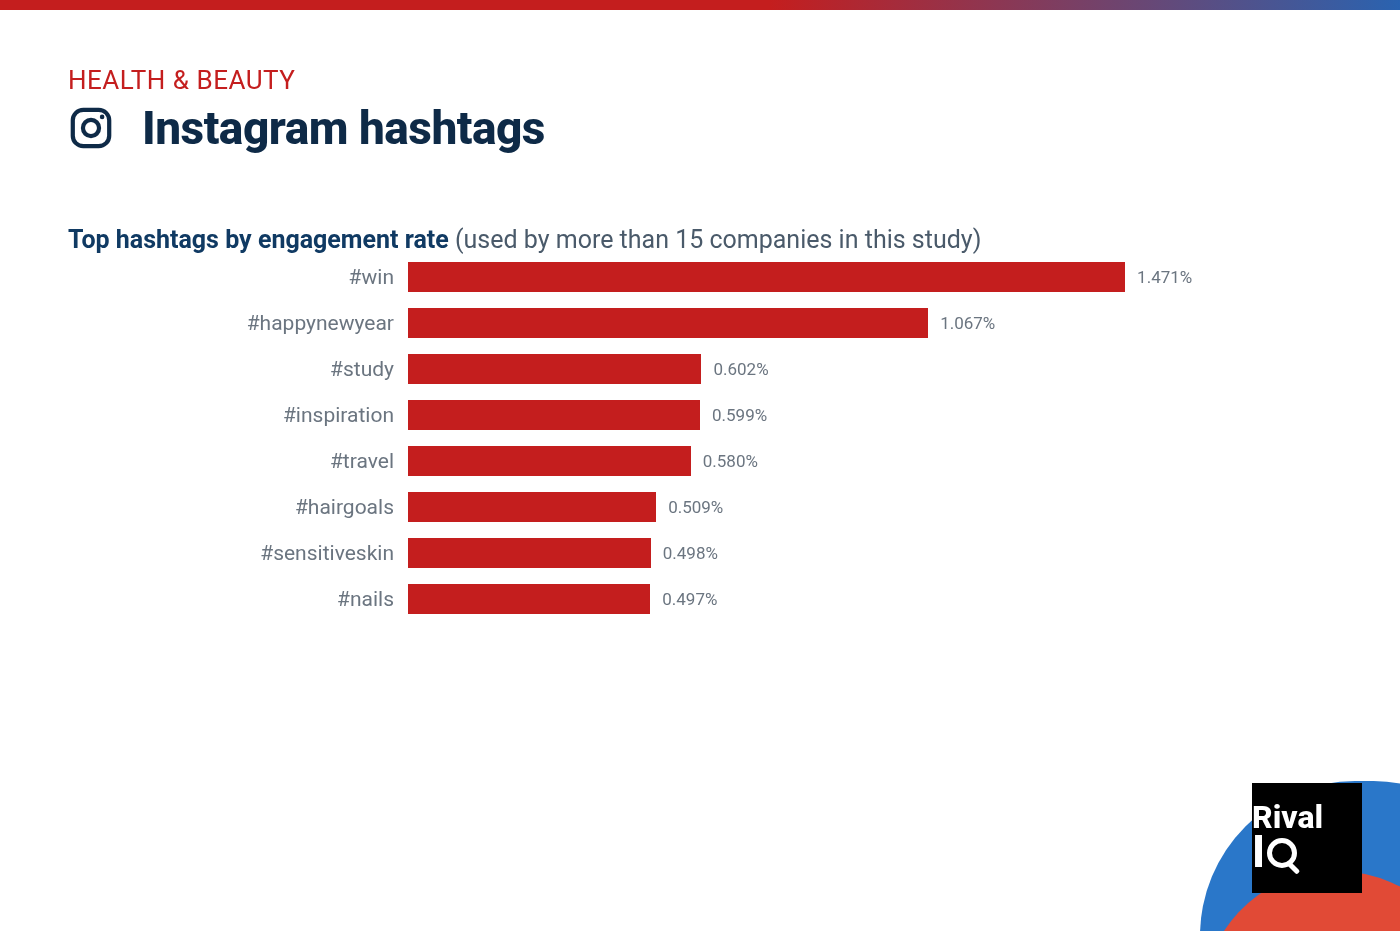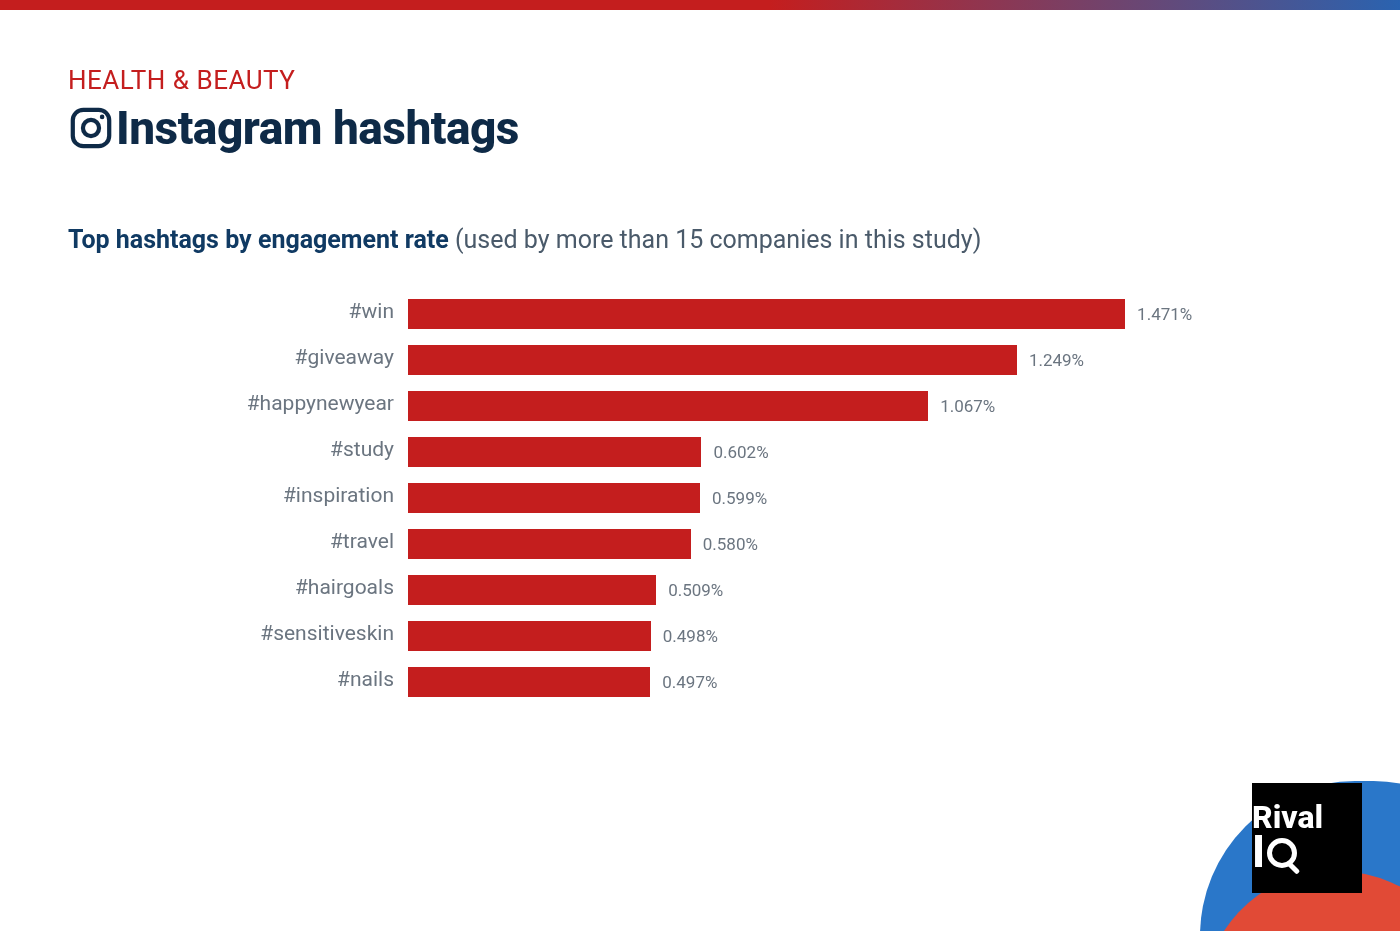--- a/index.html
+++ b/index.html
@@ -22,48 +22,47 @@
     .eyebrow {
       color: #c41e1e;
       font-size: 26px;
       font-weight: 400;
       letter-spacing: 0.5px;
       margin-bottom: 6px;
     }
     .title-row {
       display: flex;
       align-items: center;
-      gap: 2px;
+      gap: 28px;
       margin-bottom: 70px;
     }
     .ig-icon {
       width: 46px; height: 46px;
       color: #0e2a47;
       flex-shrink: 0;
     }
     .title {
       color: #0e2a47;
       font-size: 46px;
       font-weight: 800;
       letter-spacing: -0.5px;
     }
     .subtitle {
       font-size: 25px;
       color: #103a63;
-      margin-bottom: 45px;
       font-weight: 400;
     }
     .subtitle-bold { font-weight: 700; }
     .subtitle-light { font-weight: 400; color: #4a5a6a; }
     #chart {
       margin-left: 10px;
     }
     .row {
       display: flex;
-      align-items: flex-start;
+      align-items: center;
       height: 46px;
     }
     .y-label {
       width: 330px;
       text-align: right;
       padding-right: 14px;
       color: #6b7580;
       font-size: 21px;
     }
     .bar-cell {
@@ -156,27 +155,20 @@
 
   <div id="chart">
       <div class="row">
         <div class="y-label">#win</div>
         <div class="bar-cell">
           <div class="bar" style="background: rgb(196, 30, 30); width: 717.112px;"></div>
           <div class="val-label">1.471%</div>
         </div>
       </div>
       <div class="row">
-        <div class="y-label">#giveaway</div>
-        <div class="bar-cell">
-          <div class="bar" style="background: rgb(196, 30, 30); width: 608.888px;"></div>
-          <div class="val-label">1.249%</div>
-        </div>
-      </div>
-      <div class="row">
         <div class="y-label">#happynewyear</div>
         <div class="bar-cell">
           <div class="bar" style="background: rgb(196, 30, 30); width: 520.162px;"></div>
           <div class="val-label">1.067%</div>
         </div>
       </div>
       <div class="row">
         <div class="y-label">#study</div>
         <div class="bar-cell">
           <div class="bar" style="background: rgb(196, 30, 30); width: 293.475px;"></div>

